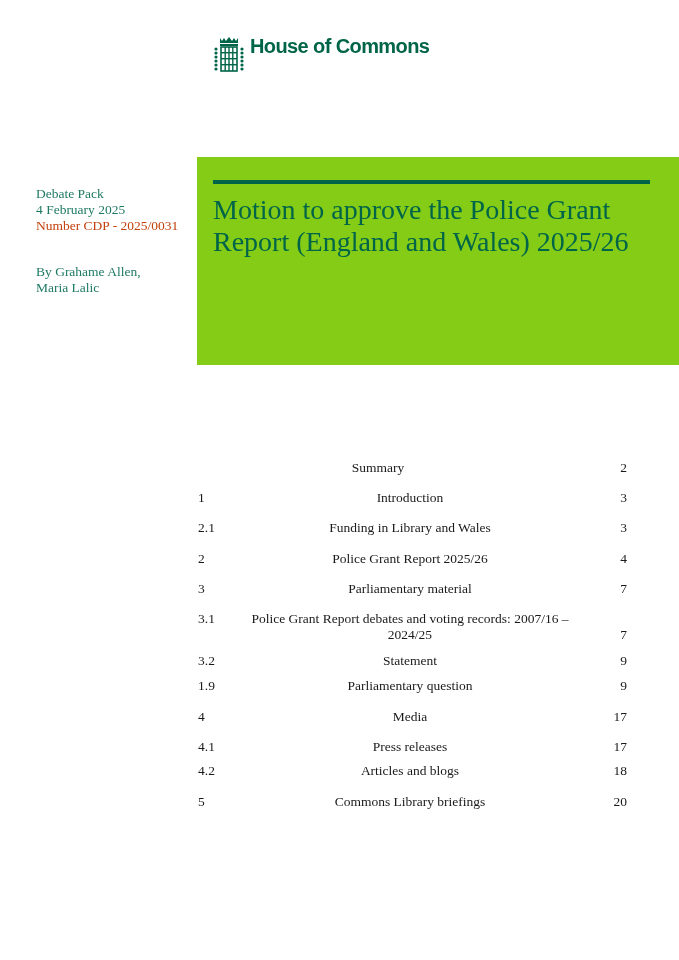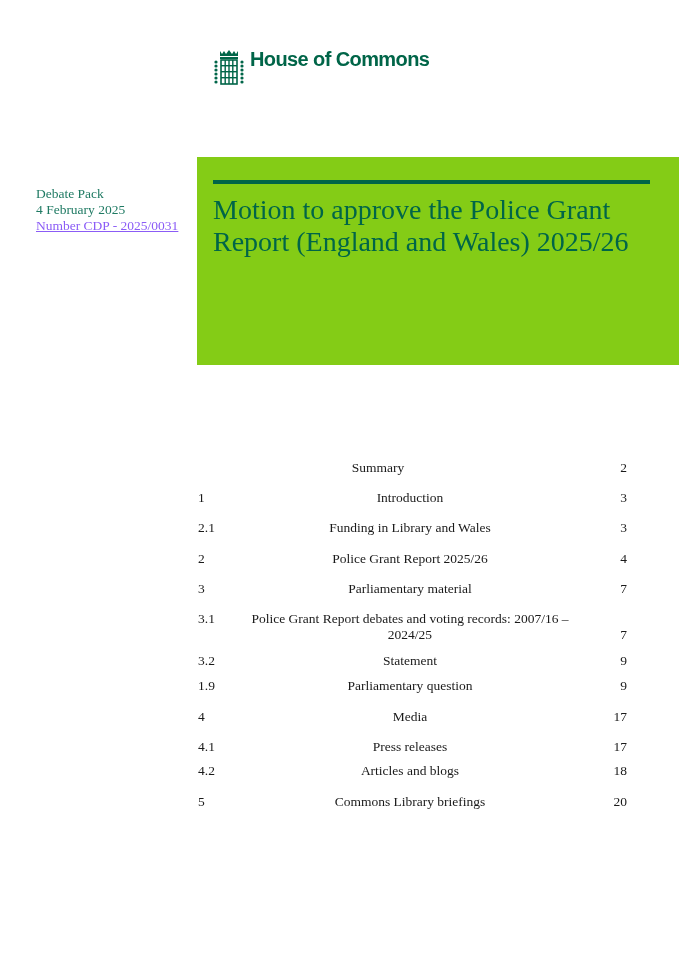--- a/index.html
+++ b/index.html
@@ -2,35 +2,35 @@
 <html><head>
 <meta charset="utf-8">
 <style>
   html, body { margin: 0; padding: 0; }
   body {
     width: 679px; height: 960px; position: relative; overflow: hidden;
     background: #ffffff;
     font-family: "DejaVu Serif", "Liberation Serif", serif;
   }
   .logo {
-    position: absolute; left: 212px; top: 49px;
+    position: absolute; left: 212px; top: 36px;
     display: flex; align-items: flex-start;
   }
   .logo-icon { width: 34px; height: 40px; margin-right: 4px; }
   .logo-text {
     font-family: "Liberation Sans", sans-serif;
     color: #006548; font-size: 20px; line-height: 21px; letter-spacing: -0.6px;
   }
   .logo-text .l1 { font-weight: bold; }
   .meta {
     position: absolute; left: 36px; top: 186px;
     font-family: "Liberation Serif", serif;
     font-size: 13.5px; line-height: 16px; color: #1f7a63;
   }
-  .meta .number { color: #8b5cf6; text-decoration: underline; }
+  .meta .number { color: #c2410c; }
   .meta .authors { margin-top: 30px; }
   .title-box {
     position: absolute; left: 197px; top: 157px; width: 482px; height: 208px;
     background: #84cc16;
   }
   .title-rule {
     position: absolute; left: 16px; top: 23px; width: 437px; height: 4px;
     background: #006548;
   }
   .title {
@@ -79,20 +79,24 @@
   </svg>
   <div class="logo-text">
     <div class="l1">House of Commons</div>
   </div>
 </div>
 
 <div class="meta">
   <div>Debate Pack</div>
   <div>4 February 2025</div>
   <div class="number">Number CDP - 2025/0031</div>
+  <div class="authors">
+    <div>By Grahame Allen,</div>
+    <div>Maria Lalic</div>
+  </div>
 </div>
 
 <div class="title-box">
   <div class="title-rule"></div>
   <h1 class="title">Motion to approve the Police Grant Report (England and Wales) 2025/26</h1>
 </div>
 
 <div class="toc" id="toc">
     <div class="toc-row" style="top: 2px;">
       <span class="toc-num"></span>

